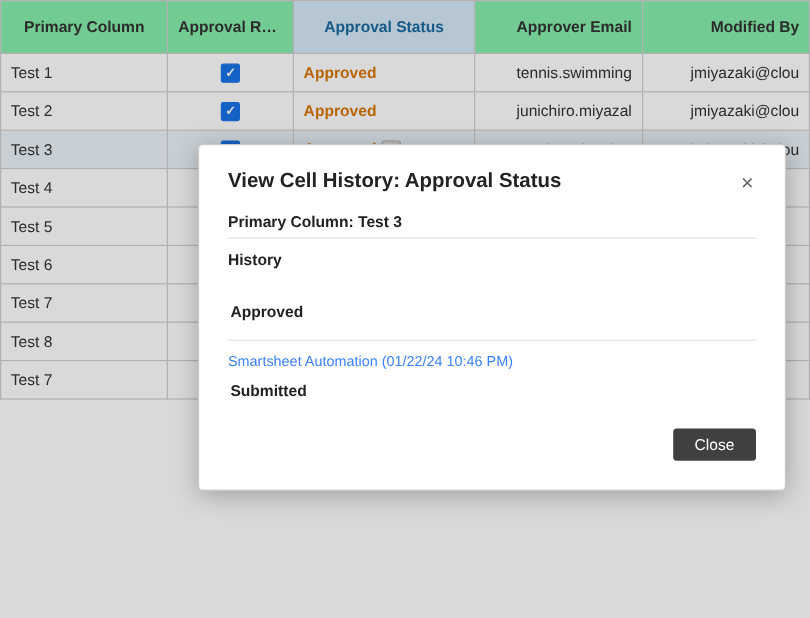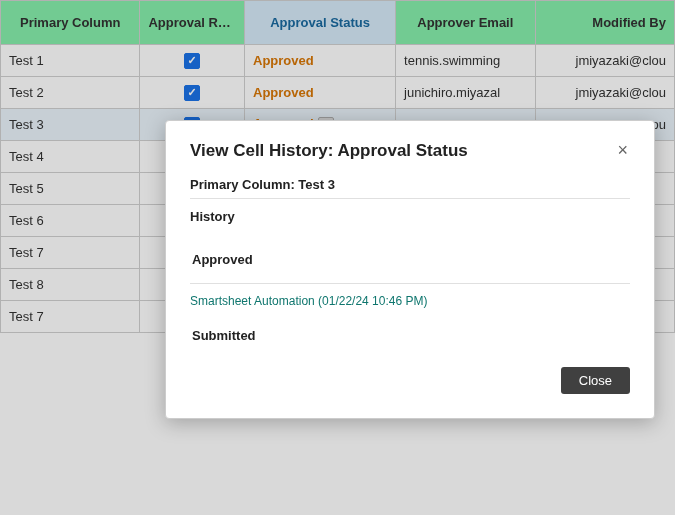--- a/index.html
+++ b/index.html
@@ -32,21 +32,21 @@
       color: #333;
       height: 44px;
     }
     .spreadsheet td {
       height: 32px;
       color: #333;
     }
     .col-primary { width: 120px; }
     .col-approval-req { width: 90px; text-align: center; }
     .col-approval-status { width: 130px; }
-    .col-approver-email { width: 120px; }
+    .col-approver-email { width: 120px; text-align: right; }
     .col-modified-by { width: 120px; text-align: right; }
 
     .spreadsheet th.col-approval-status {
       background: #d6eaf8;
       color: #1a6aa0;
     }
 
     .checkbox-cell {
       display: flex;
       align-items: center;
@@ -110,21 +110,21 @@
       border: 1px solid #ccc;
       border-radius: 4px;
       box-shadow: 0 4px 20px rgba(0,0,0,0.25);
       padding: 20px 24px 24px;
       z-index: 20;
     }
 
     .modal-header {
       display: flex;
       justify-content: space-between;
-      align-items: flex-start;
+      align-items: flex-end;
       margin-bottom: 16px;
     }
 
     .modal-title {
       font-size: 17px;
       font-weight: 700;
       color: #222;
     }
 
     .modal-close {
@@ -175,22 +175,22 @@
     }
 
     .history-divider {
       border: none;
       border-top: 1px solid #e0e0e0;
       margin: 10px 0;
     }
 
     .history-automation {
       font-size: 12px;
-      color: #0f766e;
-      margin-bottom: 20px;
+      color: #3b82f6;
+      margin-bottom: 10px;
     }
 
     .history-status-submitted {
       font-size: 13px;
       font-weight: 700;
       color: #222;
       padding-left: 2px;
     }
 
     .modal-footer {

